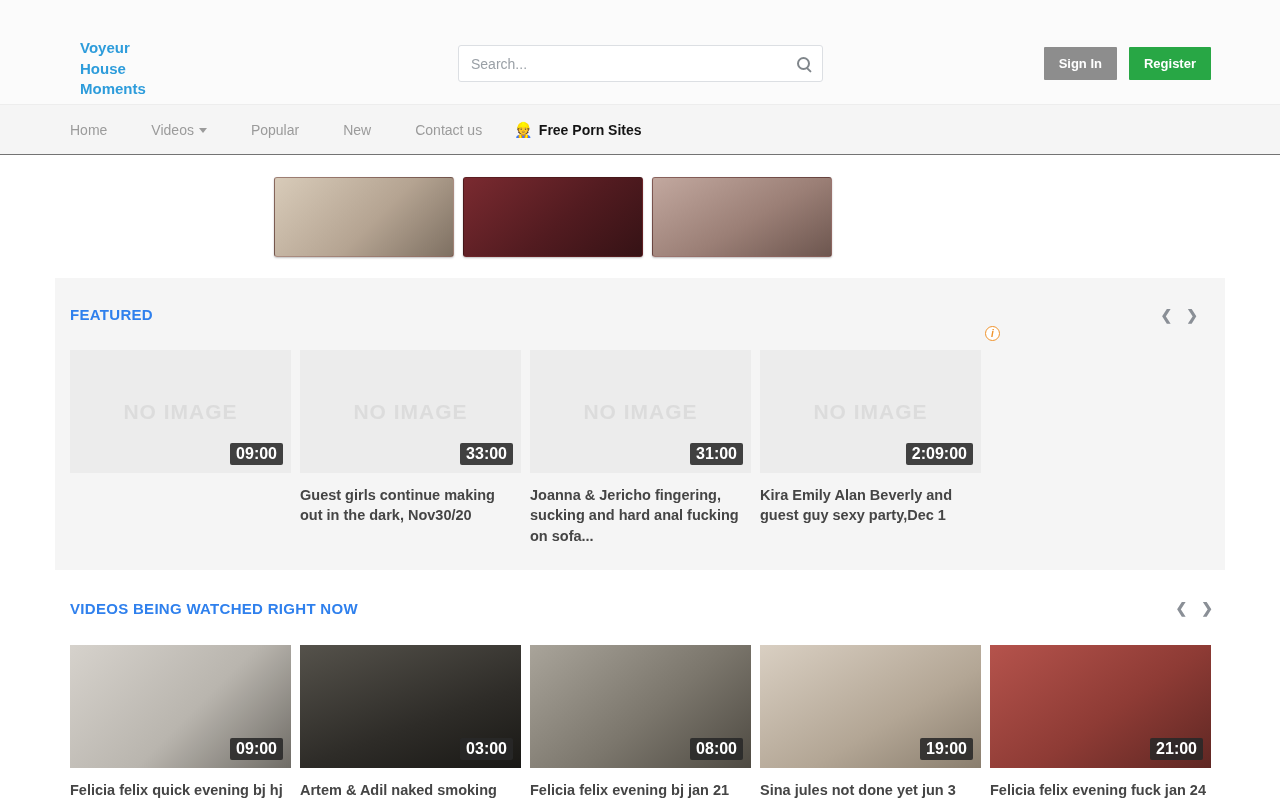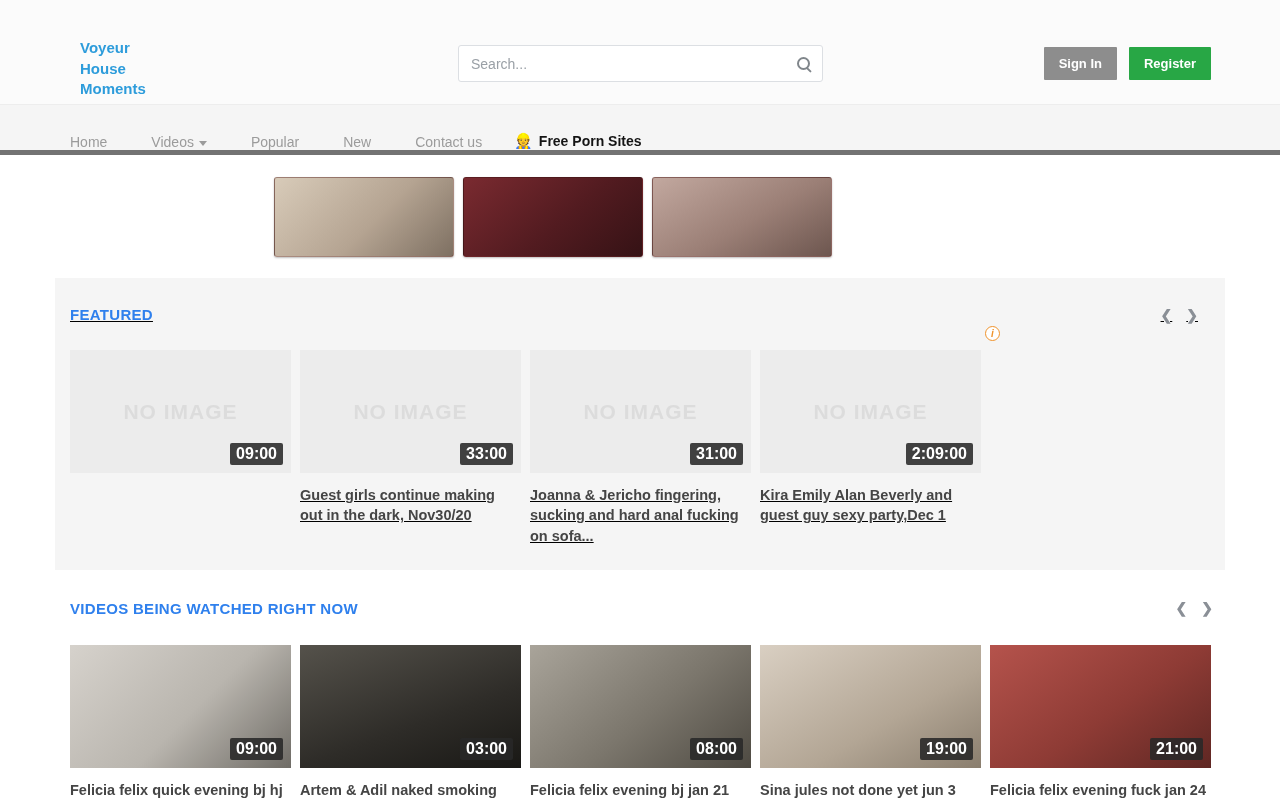--- a/index.html
+++ b/index.html
@@ -21,22 +21,22 @@
     position: relative; flex: 0 0 auto; cursor: pointer; }
   .search-icon::after { content: ""; position: absolute; width: 2px; height: 6px;
     background: #80868b; right: -2px; bottom: -5px; transform: rotate(-45deg); border-radius: 1px; }
   .auth { position: absolute; right: 69px; top: 47px; display: flex; gap: 12px; }
   .btn { border: none; border-radius: 1px; color: #fff; font-size: 13px; font-weight: 700;
     padding: 9px 15px; cursor: pointer; font-family: "Liberation Sans", sans-serif; }
   .btn-gray { background: #8d8d8d; }
   .btn-green { background: #28a745; }
 
   
-  .nav { height: 50px; background: #f5f5f5; border-bottom: 5px solid #737373;
-    display: flex; align-items: flex-end; padding-left: 70px; gap: 44px; }
+  .nav { height: 50px; background: #f5f5f5; border-bottom: 1px solid #737373;
+    display: flex; align-items: center; padding-left: 70px; gap: 44px; }
   .nav-item { font-size: 14px; font-weight: 500; color: #9b9b9b; cursor: pointer;
     display: flex; align-items: center; gap: 5px; }
   .caret { display: inline-block; width: 0; height: 0; border-left: 4px solid transparent;
     border-right: 4px solid transparent; border-top: 5px solid #9b9b9b; margin-top: 2px; }
   .nav-promo { font-size: 14px; font-weight: 700; color: #141414; cursor: pointer;
     display: flex; align-items: center; gap: 6px; margin-left: -12px; }
   .promo-emoji { font-size: 15px; }
 
   
   .ad-strip { position: relative; height: 123px; background: #fff; }
@@ -45,21 +45,21 @@
     cursor: pointer; box-shadow: 0 1px 2px rgba(0,0,0,.25); }
   .ad-a1 { background: linear-gradient(135deg,#d8cbb9,#b5a492 55%,#7e7062); }
   .ad-a2 { background: linear-gradient(140deg,#7a2a30,#521b20 55%,#351215); }
   .ad-a3 { background: linear-gradient(150deg,#c2a89f,#9b7f76 55%,#6d564f); }
   .ad-info { position: absolute; left: 985px; top: 171px; width: 15px; height: 15px;
     border: 1.5px solid #f0932b; border-radius: 50%; color: #f0932b; font-size: 10px;
     font-weight: 700; font-style: italic; display: flex; align-items: center;
     justify-content: center; cursor: pointer; background: #fff; }
 
   
-  .panel { margin: 0 55px; background: #f5f5f5; padding: 28px 15px 24px 15px; text-decoration: underline; }
+  .panel { margin: 0 55px; background: #f5f5f5; padding: 28px 15px 24px 15px; }
   .section-head { display: flex; align-items: center; justify-content: space-between;
     padding: 0 0 0 0; margin-bottom: 27px; }
   .section-title { font-size: 15px; font-weight: 700; color: #2f80ed; letter-spacing: .3px; }
   .arrows { display: flex; gap: 14px; margin-right: 12px; }
   .arrow { color: #8a8f96; font-size: 14px; font-weight: 700; cursor: pointer; line-height: 1; }
 
   .cards { display: flex; gap: 9px; }
   .card { width: 221px; cursor: pointer; }
   .thumb { position: relative; width: 221px; height: 123px; background: #ececec; }
   .noimg-label { position: absolute; inset: 0; display: flex; align-items: center;

